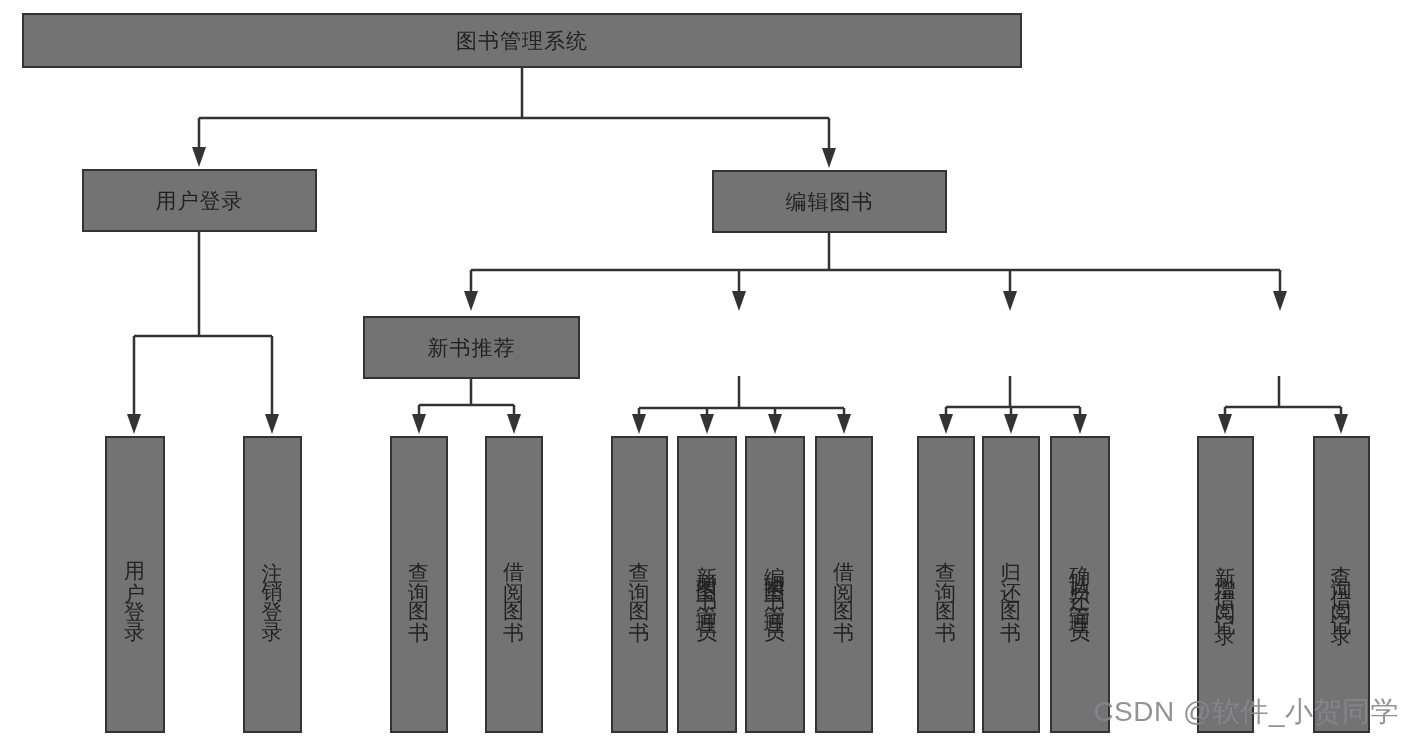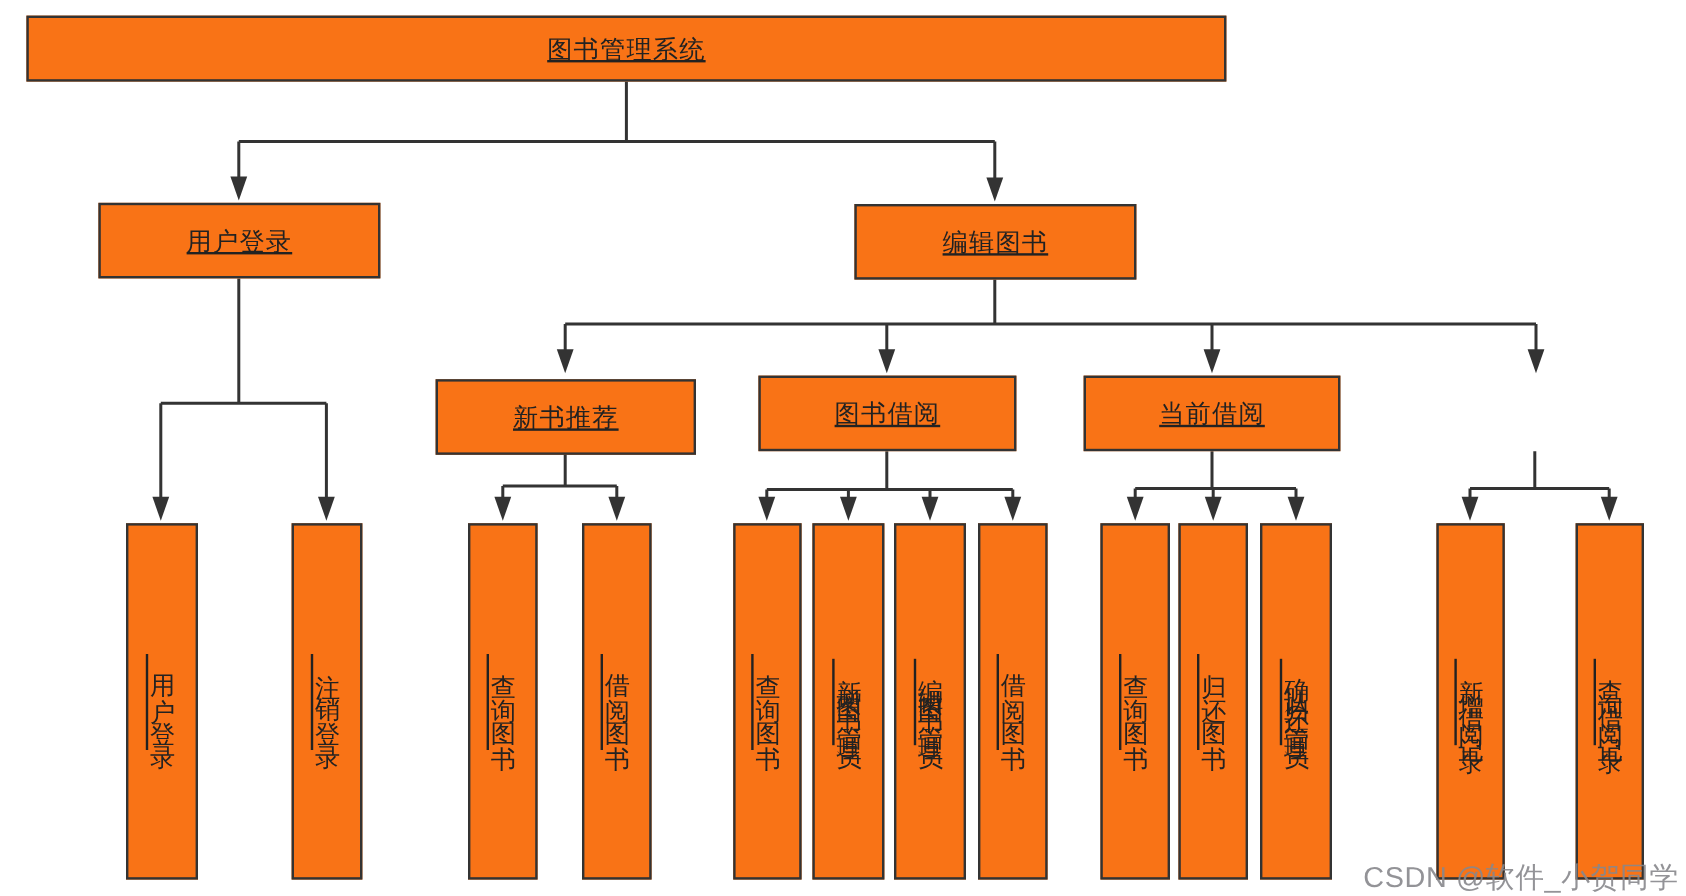--- a/index.html
+++ b/index.html
@@ -20,46 +20,45 @@
     left: 0;
     top: 0;
     width: 1405px;
     height: 747px;
     pointer-events: none;
   }
   .node {
     position: absolute;
     box-sizing: border-box;
     border: 2.5px solid #333333;
-    background: #f97316;
+    background: #737373;
     display: flex;
     align-items: center;
     justify-content: center;
     color: #222222;
-    text-decoration: underline;
   }
   .hnode {
     font-size: 21px;
     letter-spacing: 1px;
     white-space: nowrap;
   }
   .vnode {
     font-size: 21px;
     writing-mode: vertical-rl;
     text-orientation: mixed;
     line-height: 1;
   }
   .ls4 { letter-spacing: 20px; }
   .ls6 { letter-spacing: 12px; }
   .ls9 { letter-spacing: 8px; }
   .watermark {
     position: absolute;
     right: 6px;
-    bottom: 0;
-    font-size: 24px;
+    bottom: 16px;
+    font-size: 28px;
     color: rgba(135, 135, 140, 0.9);
     letter-spacing: 0.5px;
     white-space: nowrap;
   }
 </style>
 </head>
 <body>
 
 <div id="canvas">
 
@@ -95,22 +94,20 @@
       <polygon points="1334,414 1348,414 1341,434"></polygon>
     </g>
   </svg>
 
   <div class="node hnode" style="left:22px; top:13px; width:1000px; height:55px">图书管理系统</div>
 
   <div class="node hnode" style="left:82px; top:169px; width:235px; height:63px">用户登录</div>
   <div class="node hnode" style="left:712px; top:170px; width:235px; height:63px">编辑图书</div>
 
   <div class="node hnode" style="left:363px; top:316px; width:217px; height:63px">新书推荐</div>
-  <div class="node hnode" style="left:632px; top:313px; width:215px; height:63px">图书借阅</div>
-  <div class="node hnode" style="left:903px; top:313px; width:214px; height:63px">当前借阅</div>
 
   <div class="node vnode ls4" style="left:105px; top:436px; width:60px; height:297px">用户登录</div>
   <div class="node vnode ls4" style="left:243px; top:436px; width:59px; height:297px">注销登录</div>
 
   <div class="node vnode ls4" style="left:390px; top:436px; width:58px; height:297px">查询图书</div>
   <div class="node vnode ls4" style="left:485px; top:436px; width:58px; height:297px">借阅图书</div>
 
   <div class="node vnode ls4" style="left:611px; top:436px; width:57px; height:297px">查询图书</div>
   <div class="node vnode ls9" style="left:677px; top:436px; width:60px; height:297px">新增图书（管理员）</div>
   <div class="node vnode ls9" style="left:745px; top:436px; width:60px; height:297px">编辑图书（管理员）</div>

